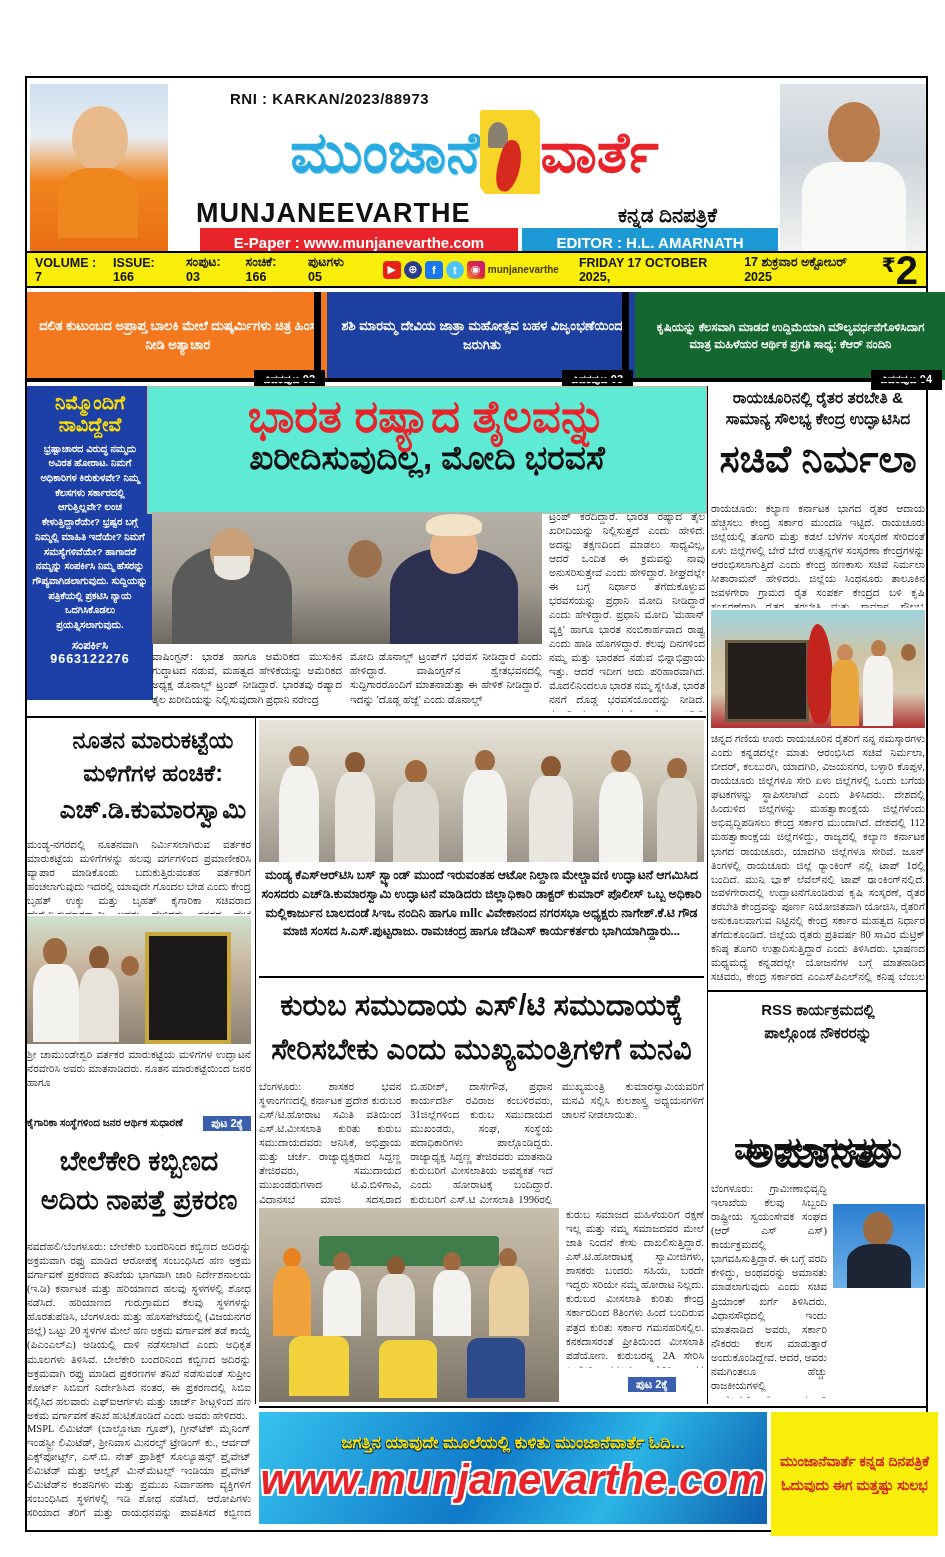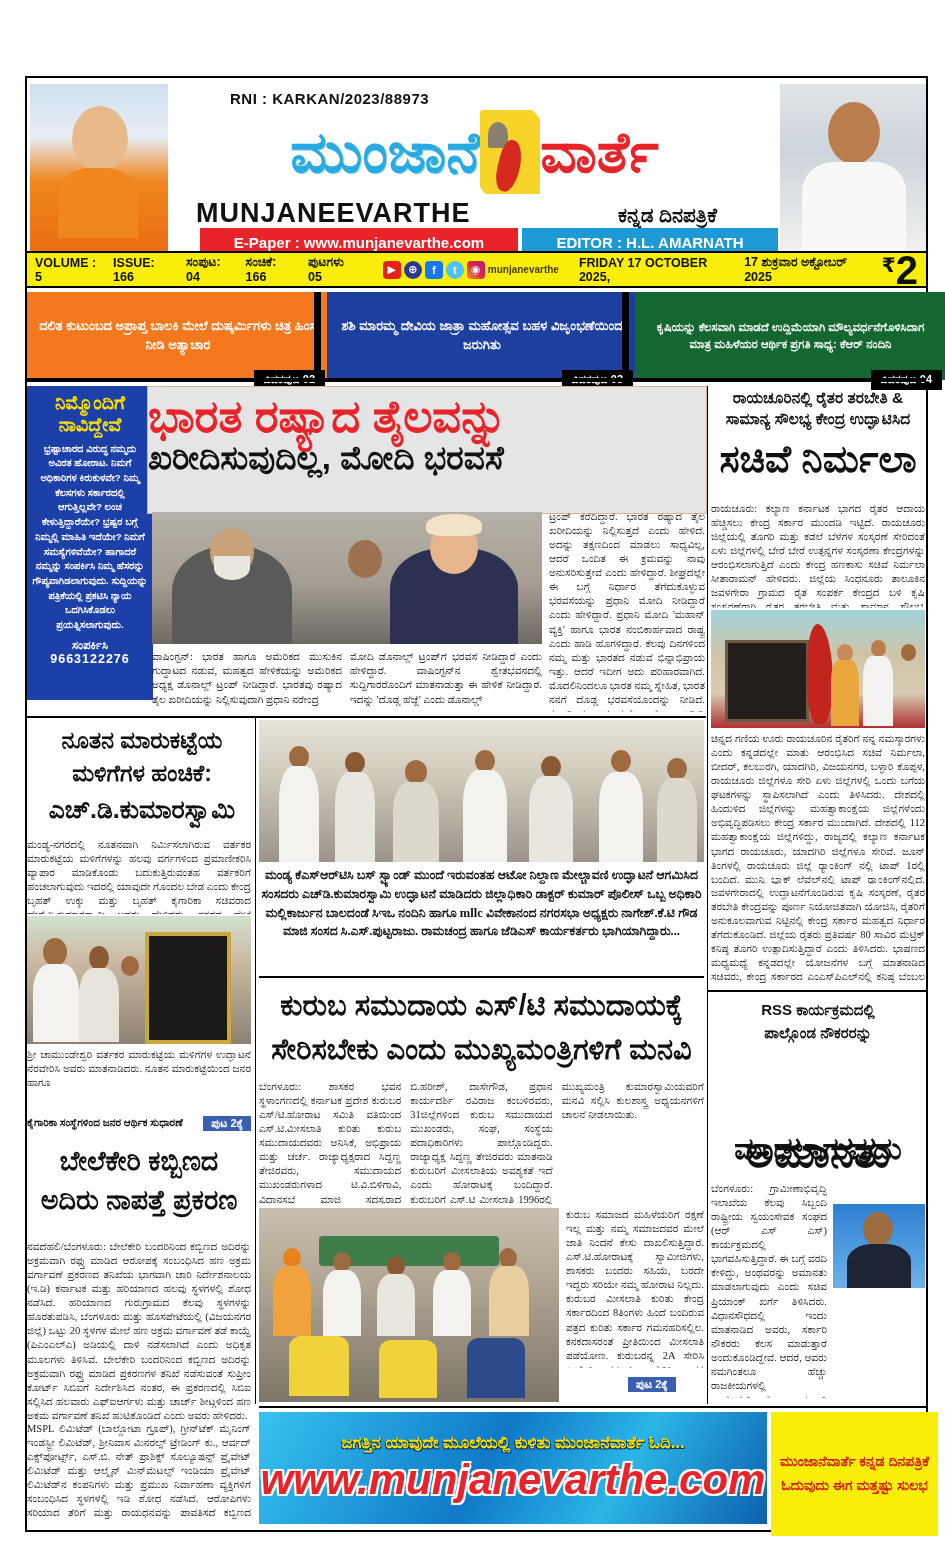--- a/index.html
+++ b/index.html
@@ -39,21 +39,21 @@
           display:flex;align-items:center;justify-content:center;padding:6px 10px;line-height:1.45;}
   .teaser-tag{position:absolute;right:4px;bottom:-10px;background:#000;color:#fff;
               font-size:11px;font-weight:bold;padding:2px 10px;}
   
   .promo{background:#1c3fa8;color:#fff;text-align:center;padding:6px 5px;}
   .promo .t{color:#ffe000;font-size:19px;font-weight:bold;line-height:1.15;}
   .promo .b{font-size:9.8px;line-height:1.5;margin-top:6px;font-weight:bold;}
   .promo .c{font-size:11.5px;font-weight:bold;margin-top:6px;}
   .promo .p{font-size:12.5px;font-weight:bold;letter-spacing:1px;}
   
-  .lead-box{background:#e5e5e5;border:1px solid #d8b48e;text-align:left;}
+  .lead-box{background:#5eead4;border:1px solid #d8b48e;text-align:center;}
   .lead-h1{color:#e8232a;font-size:45px;font-weight:bold;line-height:1.05;}
   .lead-h2{color:#111;font-size:33px;font-weight:bold;line-height:1.1;}
   .kicker{font-size:15.5px;font-weight:bold;text-align:center;line-height:1.35;}
   .big-h{font-weight:bold;text-align:center;}
   .cap{font-family:"Liberation Serif","DejaVu Serif",serif;font-size:10.5px;line-height:1.35;text-align:justify;}
   .caption-c{font-size:12.5px;font-weight:bold;text-align:center;line-height:1.5;
              font-family:"Liberation Serif","DejaVu Serif",serif;}
   .ptag{background:#3a5fae;color:#fff;font-size:11px;font-weight:bold;padding:1px 8px;display:inline-block;}
   .cols3{display:flex;gap:9px;}
   .cols3 > div{flex:1;}
@@ -95,23 +95,23 @@
       </span>
     <span class="logo-red">ವಾರ್ತೆ</span>
   </div>
   <div class="abs title-en" style="left:196px;top:198px;width:340px;">MUNJANEEVARTHE</div>
   <div class="abs tagline" style="left:560px;top:204px;width:215px;text-align:center;">ಕನ್ನಡ ದಿನಪತ್ರಿಕೆ</div>
 
   <div class="abs epaper" style="left:200px;top:228px;width:318px;height:29px;">E-Paper : www.munjanevarthe.com</div>
   <div class="abs editorbox" style="left:522px;top:228px;width:256px;height:29px;">EDITOR : H.L. AMARNATH</div>
 
   <div class="abs yellowbar" style="left:27px;top:251px;width:883px;height:33px;">
-    <span>VOLUME : 5</span>
+    <span>VOLUME : 7</span>
     <span>ISSUE: 166</span>
-    <span>ಸಂಪುಟ: 04</span>
+    <span>ಸಂಪುಟ: 03</span>
     <span>ಸಂಚಿಕೆ: 166</span>
     <span>ಪುಟಗಳು 05</span>
     <span style="display:inline-flex;align-items:center;margin-left:14px;">
       <span class="soc" style="background:#e62117;">▶</span>
       <span class="soc" style="background:#2b3a8f;border-radius:50%;">⊕</span>
       <span class="soc" style="background:#1877f2;">f</span>
       <span class="soc" style="background:#4ec3f5;border-radius:50%;">t</span>
       <span class="soc" style="background:linear-gradient(45deg,#f09433,#dc2743,#bc1888);">◉</span>
       <span style="font-size:10px;color:#4a3b00;">munjanevarthe</span>
     </span>
@@ -200,21 +200,21 @@
       <div class="head-circle" style="left:30px;top:8px;width:30px;height:34px;background:#9c6b42;"></div>
       <div class="abs" style="left:14px;top:40px;width:64px;height:44px;background:#1d2433;border-radius:40% 40% 0 0;"></div>
     </div>
     <div class="body-txt" style="height:216px;">ಬೆಂಗಳೂರು: ಗ್ರಾಮೀಣಾಭಿವೃದ್ಧಿ ಇಲಾಖೆಯ ಕೆಲವು ಸಿಬ್ಬಂದಿ ರಾಷ್ಟ್ರೀಯ ಸ್ವಯಂಸೇವಕ ಸಂಘದ (ಆರ್ ಎಸ್ ಎಸ್) ಕಾರ್ಯಕ್ರಮದಲ್ಲಿ ಭಾಗವಹಿಸುತ್ತಿದ್ದಾರೆ. ಈ ಬಗ್ಗೆ ವರದಿ ಕೇಳಿದ್ದು, ಅಂಥವರನ್ನು ಅಮಾನತು ಮಾಡಲಾಗುವುದು ಎಂದು ಸಚಿವ ಪ್ರಿಯಾಂಕ್ ಖರ್ಗೆ ತಿಳಿಸಿದರು. ವಿಧಾನಸೌಧದಲ್ಲಿ ಇಂದು ಮಾತನಾಡಿದ ಅವರು, ಸರ್ಕಾರಿ ನೌಕರರು ಕೆಲಸ ಮಾಡುತ್ತಾರೆ ಅಂದುಕೊಂಡಿದ್ದೇವೆ. ಆದರೆ, ಅವರು ನಮಗಿಂತಲೂ ಹೆಚ್ಚು ರಾಜಕೀಯಗಳಲ್ಲಿ ಪಾಲ್ಗೊಳ್ಳುತ್ತಿದ್ದಾರೆ. ಸರ್ಕಾರಿ ಸಿಬ್ಬಂದಿ ಕಾರ್ಯಕ್ರಮದಲ್ಲಿ ಭಾಷಣ ಮಾಡುವುದಲ್ಲದೆ, ಬೇರೆ ರೀತಿಯಲ್ಲೂ ಪಾಲ್ಗೊಂಡಿದ್ದಾರೆ. ಇದರಲ್ಲಿ ನಮ್ಮ ಇಲಾಖೆಯ ಕೆಲವರಿದ್ದಾರೆ. ಈ ಸಂಬಂಧ ವರದಿ ತರಿಸಿಕೊಳ್ಳುತ್ತಿದ್ದು, ಕ್ರಮ ತೆಗೆದುಕೊಳ್ಳುತ್ತೇವೆ ಎಂದರು. ನಾನು ಯಾವತ್ತೂ ಒಂದು ಸಂಸ್ಥೆ ಅಂತ ಹೇಳಿಲ್ಲ, ಇಂತಹ ಯಾವುದೇ ಸಂಸ್ಥೆ ಇರಲಿ, 2013ರಲ್ಲಿ ಜಗದೀಶ್ ಶೆಟ್ಟರ್ ಸಿಎಂ ಆಗಿದ್ದಾಗ ಸರ್ಕಾರಿ ಶಾಲೆಗಳಲ್ಲಿ ಖಾಸಗಿ ಕಾರ್ಯಕ್ರಮ ನಡೆಸಬಾರದು ಎಂಬ ಸುತ್ತೋಲೆ ಹೊರಡಿಸಿದ್ದರು. ಹಲವು ಇಲಾಖೆಗಳು ಈ ಹಿಂದೆ ಈ ನಿಟ್ಟಿನಲ್ಲಿ ಆರ್ಡರ್ ಮಾಡಿವೆ.</div>
   </div>
 
   <div class="line" style="left:27px;top:716px;width:679px;height:2px;"></div>
 
   <div class="line" style="left:255px;top:716px;width:1px;height:688px;"></div>
 
-  <div class="abs big-h" style="left:31px;top:724px;width:222px;font-size:23px;line-height:1.45;">
+  <div class="abs big-h" style="left:42px;top:724px;width:222px;font-size:23px;line-height:1.45;">
     <div>ನೂತನ ಮಾರುಕಟ್ಟೆಯ</div>
     <div>ಮಳಿಗೆಗಳ ಹಂಚಿಕೆ:</div>
     <div style="font-size:25px;">ಎಚ್.ಡಿ.ಕುಮಾರಸ್ವಾಮಿ</div>
   </div>
   <div class="abs body-txt" style="left:27px;top:838px;width:224px;height:76px;">ಮಂಡ್ಯ-ನಗರದಲ್ಲಿ ನೂತನವಾಗಿ ನಿರ್ಮಿಸಲಾಗಿರುವ ವರ್ತಕರ ಮಾರುಕಟ್ಟೆಯ ಮಳಿಗೆಗಳನ್ನು ಹಲವು ವರ್ಗಗಳಿಂದ ಪ್ರಮಾಣೀಕರಿಸಿ ವ್ಯಾಪಾರ ಮಾಡಿಕೊಂಡು ಬದುಕುತ್ತಿರುವಂತಹ ವರ್ತಕರಿಗೆ ಹಂಚಲಾಗುವುದು ಇದರಲ್ಲಿ ಯಾವುದೇ ಗೊಂದಲ ಬೇಡ ಎಂದು ಕೇಂದ್ರ ಬೃಹತ್ ಉಕ್ಕು ಮತ್ತು ಬೃಹತ್ ಕೈಗಾರಿಕಾ ಸಚಿವರಾದ ಹೆಚ್.ಡಿ.ಕುಮಾರಸ್ವಾಮಿ ಅವರು ಹೇಳಿದರು. ನಗರದ ಪೇಟೆ ಬೀದಿಯಲ್ಲಿ ನೂತನವಾಗಿ ನಿರ್ಮಿಸಲಾಗಿರುವ</div>
 
   <div class="photo" style="left:27px;top:916px;width:224px;height:128px;background:linear-gradient(180deg,#cfe2cf 0%,#cbb9a2 35%,#8c8174 100%);">
     <div class="abs" style="left:118px;top:16px;width:78px;height:104px;background:#1c1a18;border:4px solid #caa93c;"></div>
     <div class="head-circle" style="left:16px;top:22px;width:24px;height:28px;background:#9c6b42;"></div>
     <div class="abs" style="left:6px;top:48px;width:46px;height:78px;background:#f4f2ee;border-radius:35% 35% 0 0;"></div>

